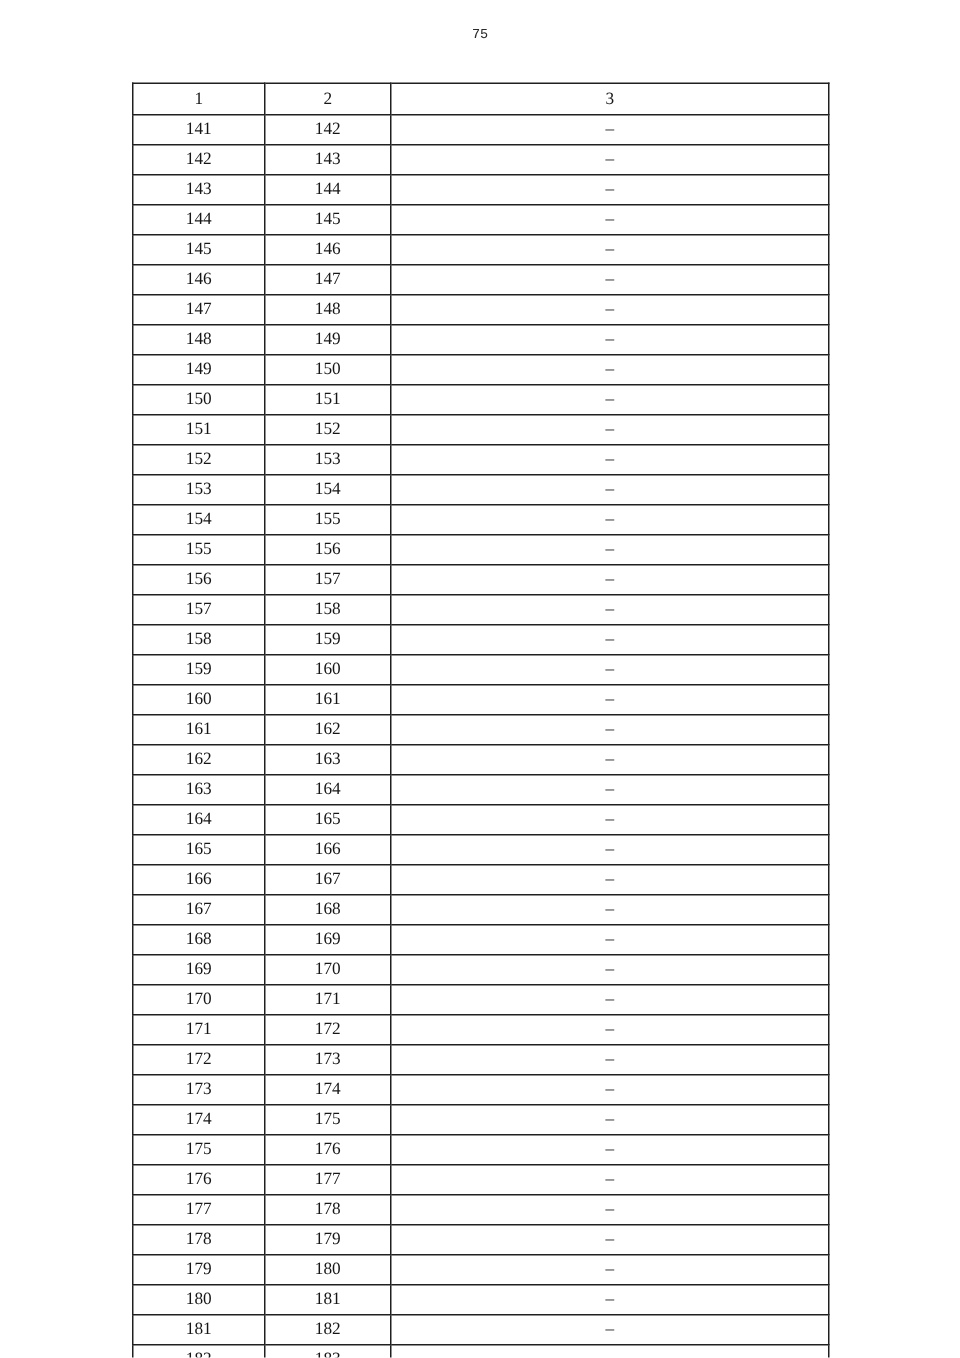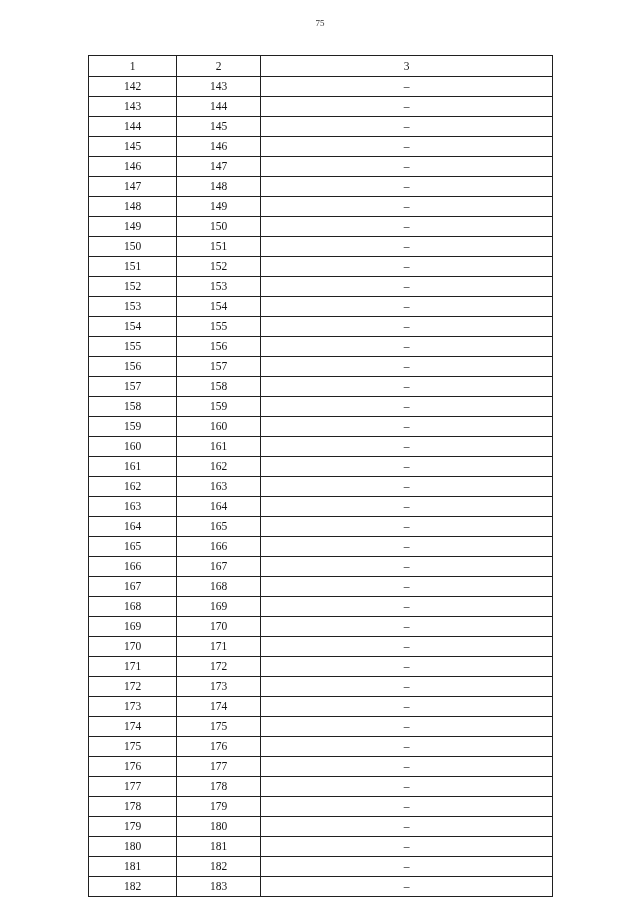--- a/index.html
+++ b/index.html
@@ -21,21 +21,21 @@
     position: relative;
     box-sizing: border-box;
   }
   .page-number {
     position: absolute;
     top: 18px;
     left: 0;
     width: 640px;
     text-align: center;
     font-size: 9px;
-    font-family: Liberation Serif, serif;
+    font-family: Liberation Mono, monospace;
     color: #2b2b2b;
   }
   .table-wrap {
     position: absolute;
     top: 55px;
     left: 88px;
     width: 464px;
   }
   table.doc-table {
     border-collapse: collapse;
@@ -84,20 +84,25 @@
       </colgroup>
       <thead>
         <tr>
           <th>1</th>
           <th>2</th>
           <th>3</th>
         </tr>
       </thead>
       <tbody id="table-body">
           <tr>
+            <td>141</td>
+            <td>142</td>
+            <td class="dash">–</td>
+          </tr>
+          <tr>
             <td>142</td>
             <td>143</td>
             <td class="dash">–</td>
           </tr>
           <tr>
             <td>143</td>
             <td>144</td>
             <td class="dash">–</td>
           </tr>
           <tr>

